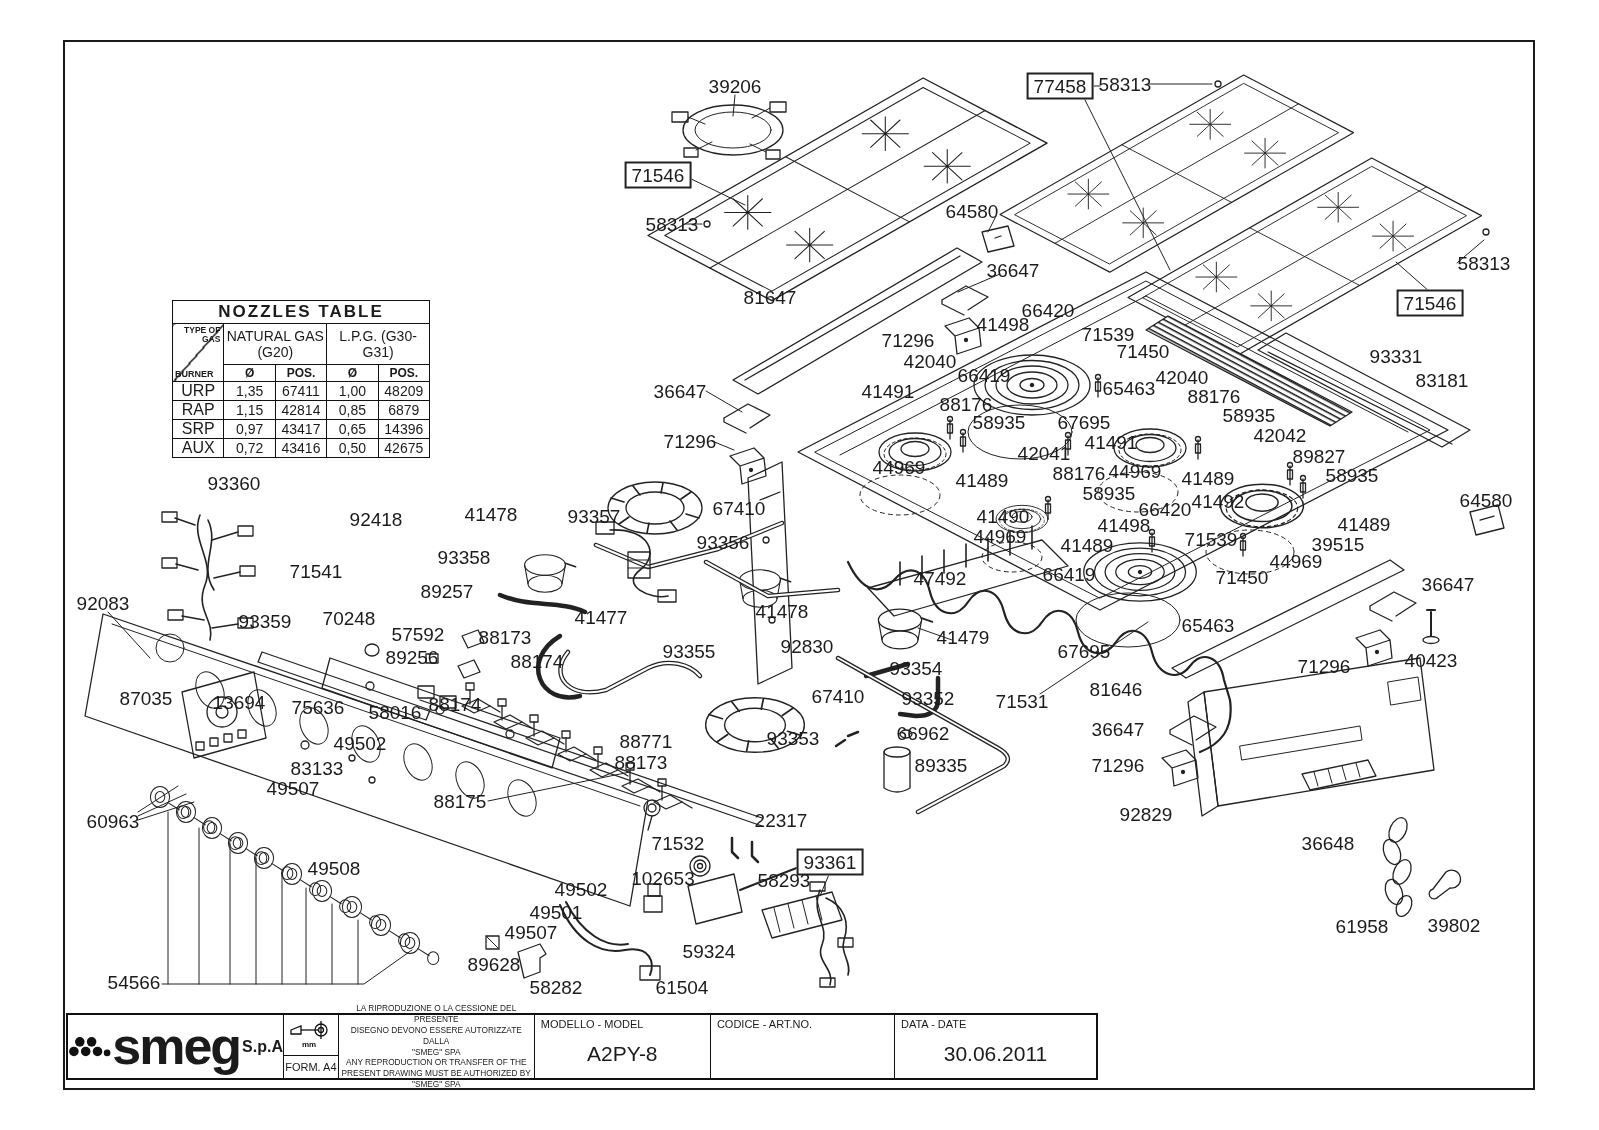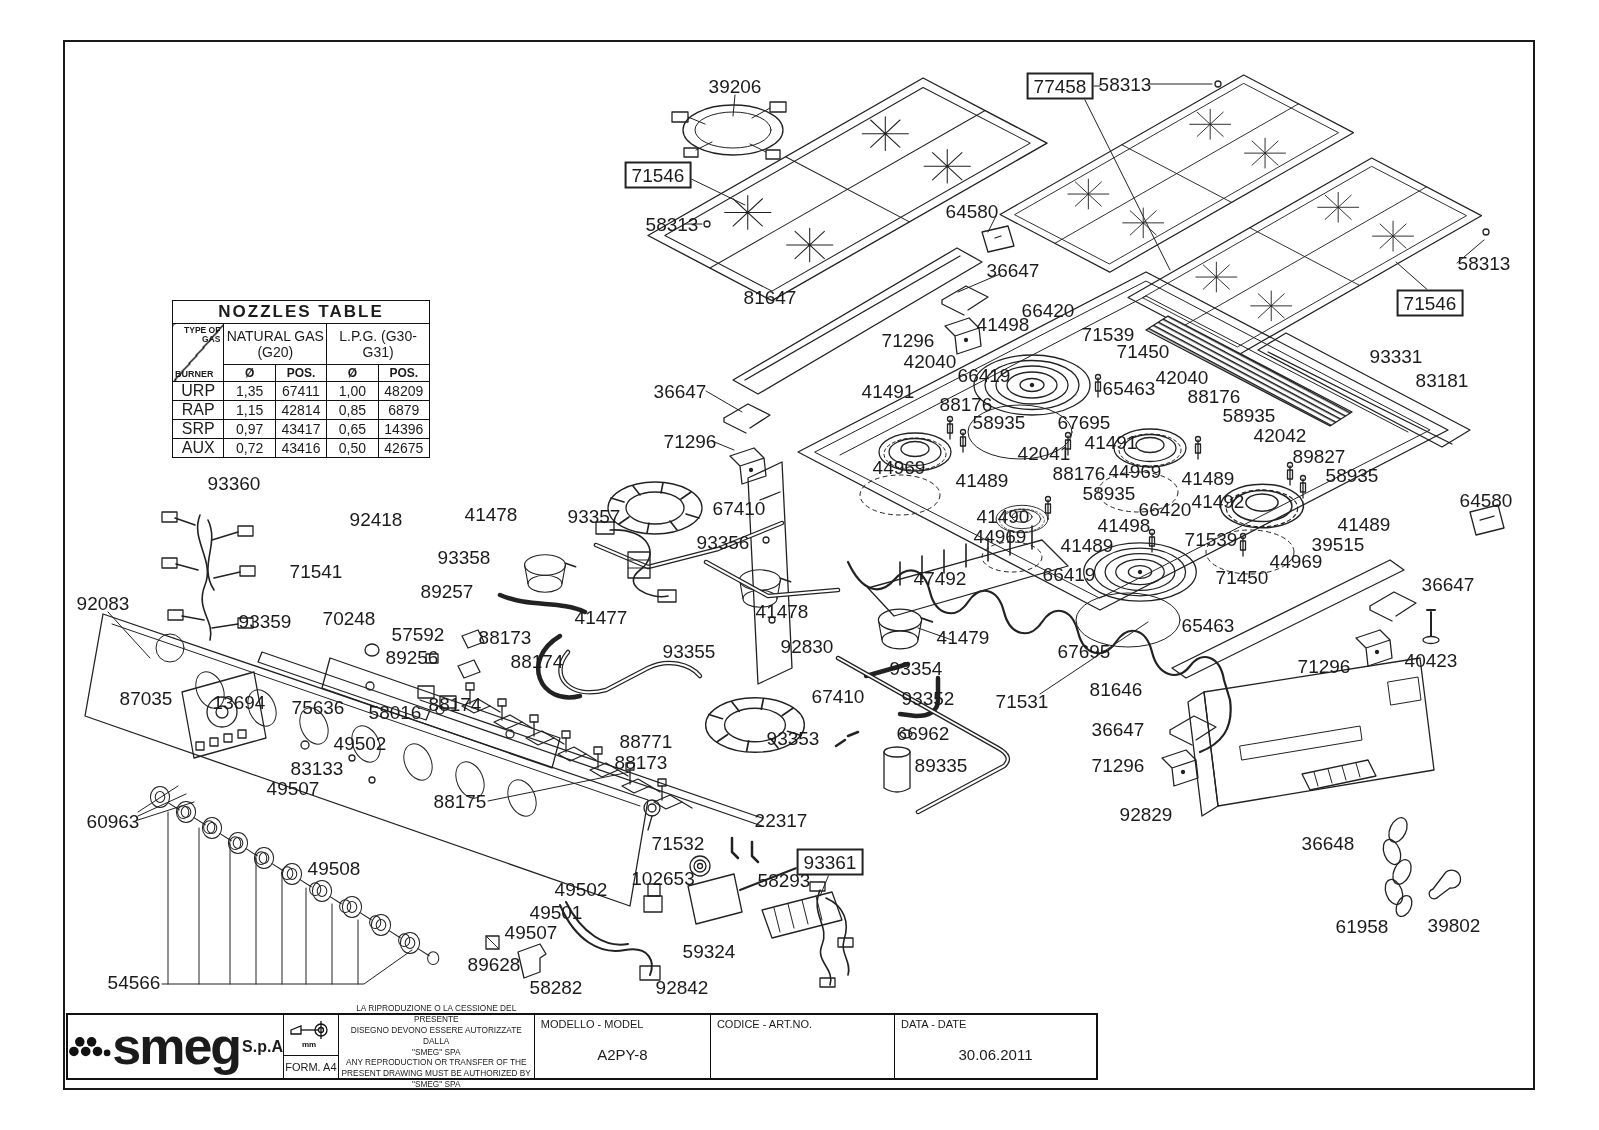--- a/index.html
+++ b/index.html
@@ -37,21 +37,21 @@
   .brand{font-size:52px;font-weight:bold;letter-spacing:-2px;line-height:0.8;}
   .brand-sub{font-size:16px;font-weight:bold;margin-left:2px;}
   .sym-cell{width:55px;display:flex;flex-direction:column;}
   .sym-top{flex:1;display:flex;align-items:center;justify-content:center;}
   .sym-bot{height:22px;border-top:1.6px solid #111;display:flex;align-items:center;justify-content:center;
            font-size:11px;}
   .disc-cell{width:197px;display:flex;flex-direction:column;align-items:center;justify-content:center;
              font-size:8.3px;line-height:1.3;text-align:center;}
   .fld{display:flex;flex-direction:column;}
   .fld .flab{font-size:11px;padding:3px 0 0 6px;text-align:left;}
-  .fld .fval{flex:1;display:flex;align-items:center;justify-content:center;font-size:15px;}
+  .fld .fval{flex:1;display:flex;align-items:center;justify-content:center;font-size:21px;}
   .fld-model{width:177px;}
   .fld-code{width:185px;}
   .fld-date{width:203px;}
 </style>
 </head>
 <body>
 
 <div id="canvas">
   <div id="frame"></div>
 
@@ -467,21 +467,21 @@
       <div class="plabel boxed" style="left: 830px; top: 862px;">93361</div>
       <div class="plabel" style="left: 784px; top: 880px;">58293</div>
       <div class="plabel" style="left: 663px; top: 878px;">102653</div>
       <div class="plabel" style="left: 581px; top: 889px;">49502</div>
       <div class="plabel" style="left: 1328px; top: 843px;">36648</div>
       <div class="plabel" style="left: 556px; top: 912px;">49501</div>
       <div class="plabel" style="left: 531px; top: 932px;">49507</div>
       <div class="plabel" style="left: 494px; top: 964px;">89628</div>
       <div class="plabel" style="left: 709px; top: 951px;">59324</div>
       <div class="plabel" style="left: 556px; top: 987px;">58282</div>
-      <div class="plabel" style="left: 682px; top: 987px;">92842</div>
+      <div class="plabel" style="left: 682px; top: 987px;">61504</div>
       <div class="plabel" style="left: 134px; top: 982px;">54566</div>
       <div class="plabel" style="left: 1362px; top: 926px;">61958</div>
       <div class="plabel" style="left: 1454px; top: 925px;">39802</div>
     </div>
 
   <div id="nozzles">
     <table>
       <thead>
         <tr>
             <th colspan="5" class="title">NOZZLES TABLE</th>

